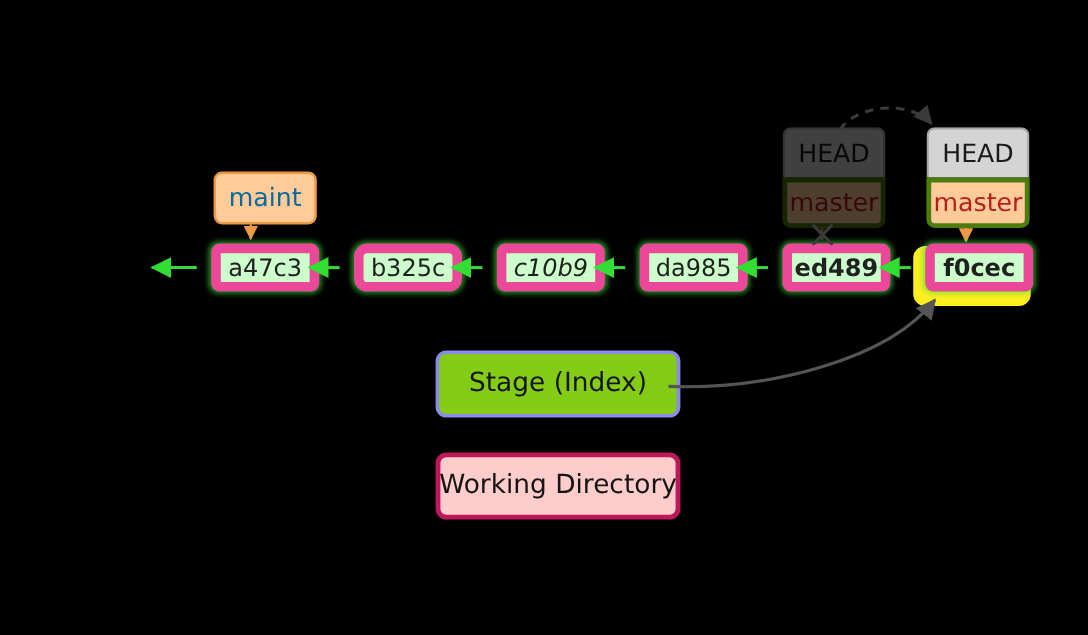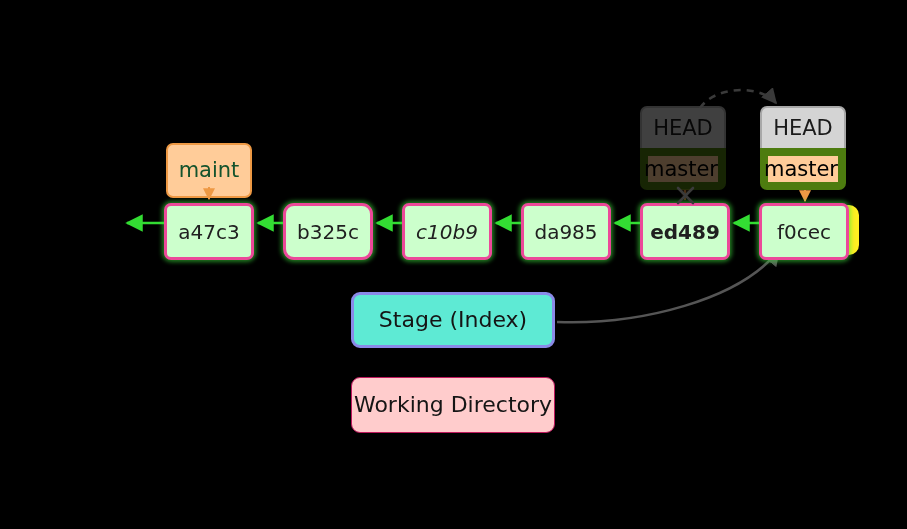--- a/index.html
+++ b/index.html
@@ -16,27 +16,28 @@
   }
   .node {
     position: absolute;
     box-sizing: border-box;
     display: flex;
     align-items: center;
     justify-content: center;
     text-align: center;
     line-height: 1;
     white-space: nowrap;
+    margin-left: 12px;
   }
 
   
   .commit {
     width: 90px;
-    height: 57px;
-    border: 3px solid #ec4899;
+    height: 40px;
+    border: 8px solid #ec4899;
     border-radius: 7px;
     background: #ccffcc;
     color: #202020;
     font-size: 20px;
     box-shadow: 0 0 4px 2px rgba(60,230,60,0.55);
   }
   .commit.current {
     z-index: 4;
   }
   
@@ -58,53 +59,52 @@
   }
   .ref-head {
     background: #d4d4d4;
     border: 2px solid #a8a8a8;
     color: #1a1a1a;
     border-bottom: none;
     border-radius: 7px 7px 0 0;
   }
   .ref-branch {
     background: #ffcc99;
-    border: 8px solid #4d7c0f;
-    color: #000000;
+    border: 4px solid #4d7c0f;
+    color: #b91c1c;
     border-radius: 0 0 7px 7px;
-    justify-content: flex-end;
   }
   .ref-standalone {
     background: #ffcc99;
     border: 2px solid #ee9944;
-    color: #14532d;
+    color: #0369a1;
     border-radius: 7px;
     width: 86px;
-    height: 55px;
+    height: 44px;
     font-size: 21px;
   }
   .ghost {
     opacity: 0.30;
   }
 
   
   .area {
     border-radius: 9px;
     font-size: 22px;
     color: #151515;
   }
   .area-stage {
-    background: #5eead4;
+    background: #84cc16;
     border: 3px solid #8a8ae8;
     width: 204px;
     height: 56px;
   }
   .area-work {
     background: #ffcccc;
-    border: 1px solid #be185d;
+    border: 4px solid #be185d;
     width: 204px;
     height: 56px;
   }
 
   svg.overlay {
     position: absolute;
     left: 0;
     top: 0;
     width: 907px;
     height: 529px;
@@ -165,21 +165,21 @@
   </div>
   <div class="node commit" style="left:402px; top:203px;font-style:italic;">
     <span>c10b9</span>
   </div>
   <div class="node commit" style="left:521px; top:203px;">
     <span>da985</span>
   </div>
   <div class="node commit" style="left:640px; top:203px;font-weight:bold;">
     <span>ed489</span>
   </div>
-  <div class="node commit current" style="left:759px; top:203px;">
+  <div class="node commit current" style="left:759px; top:203px;font-weight:bold;">
     <span>f0cec</span>
   </div>
 
   <div class="node ref-standalone" style="left:166px; top:143px;">
     <span>maint</span>
   </div>
 
   <div class="ghost" style="position:absolute; left:640px; top:106px;">
     <div class="node reflabel ref-head" style="position:relative; left:0; top:0;">
       <span>HEAD</span>

